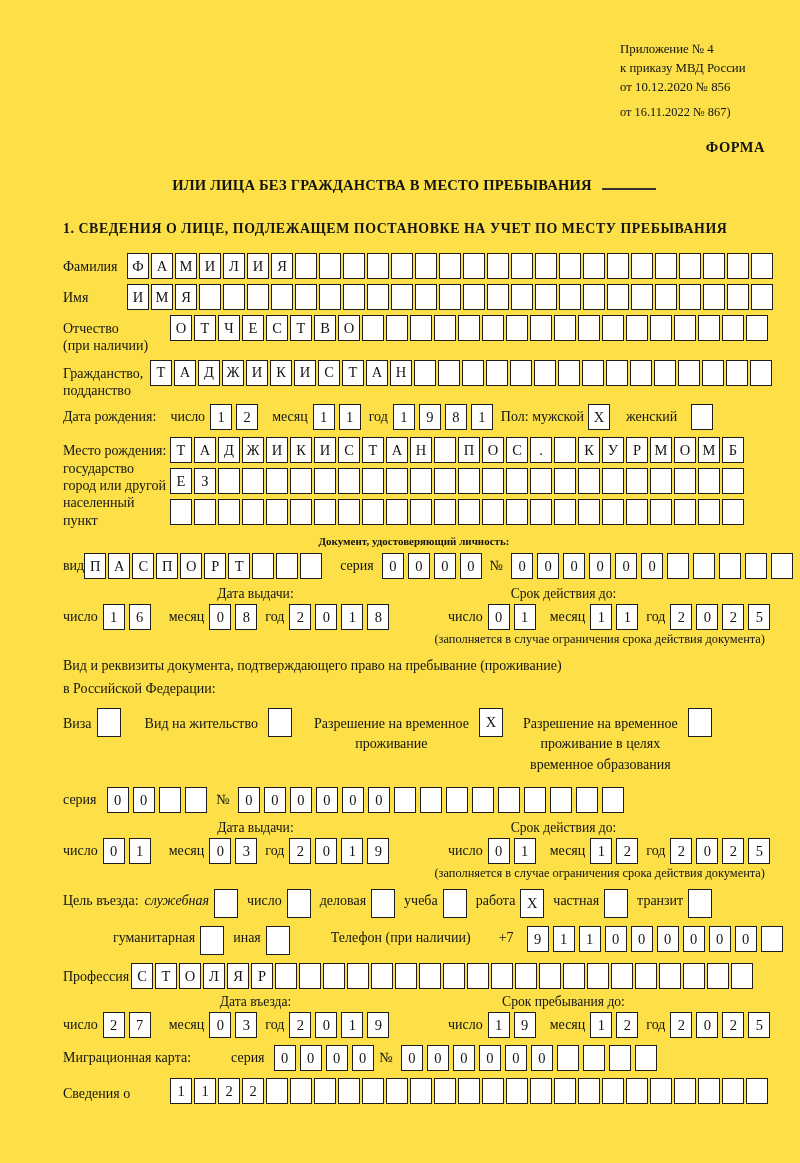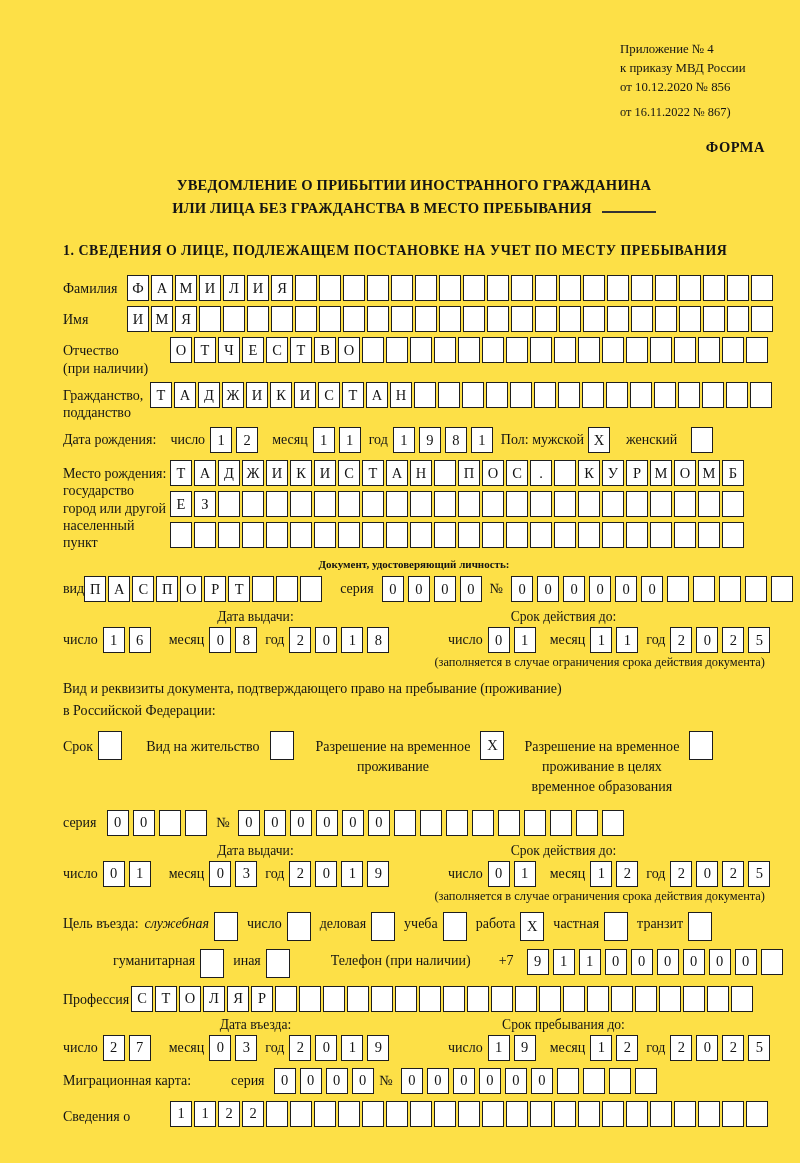--- a/index.html
+++ b/index.html
@@ -68,21 +68,20 @@
     <div>Приложение № 4</div>
     <div>к приказу МВД России</div>
     <div>от 10.12.2020 № 856</div>
     <div class="grp2">
       <div>от 16.11.2022 № 867)</div>
     </div>
   </div>
   <div class="forma">ФОРМА</div>
 
   <div class="title">
-    <div>УВЕДОМЛЕНИЕ О ПРИБЫТИИ ИНОСТРАННОГО ГРАЖДАНИНА</div>
     <div><span>ИЛИ ЛИЦА БЕЗ ГРАЖДАНСТВА В МЕСТО ПРЕБЫВАНИЯ</span><span class="blank"></span></div>
   </div>
 
   <div class="sec-heading">1. СВЕДЕНИЯ О ЛИЦЕ, ПОДЛЕЖАЩЕМ ПОСТАНОВКЕ НА УЧЕТ ПО МЕСТУ ПРЕБЫВАНИЯ</div>
 
   <div class="frow">
     <div class="flabel w64">Фамилия</div>
     <div class="cells">
         <span class="cell">Ф</span>
         <span class="cell">А</span>
@@ -420,21 +419,21 @@
           </span>
       </span>
     </div>
   </div>
   <div class="note">(заполняется в случае ограничения срока действия документа)</div>
 
   <div class="intro">Вид и реквизиты документа, подтверждающего право на пребывание (проживание)</div>
   <div class="intro">в Российской Федерации:</div>
   <div class="opts">
     <div class="opt">
-      <div class="olabel">Срок</div>
+      <div class="olabel">Виза</div>
       <div class="cells cb" style="margin-left:5px;">
           <span class="cell"></span>
         </div>
     </div>
     <div class="opt" style="margin-left:24px;">
       <div class="olabel">Вид на жительство</div>
       <div class="cells cb">
           <span class="cell"></span>
         </div>
     </div>

